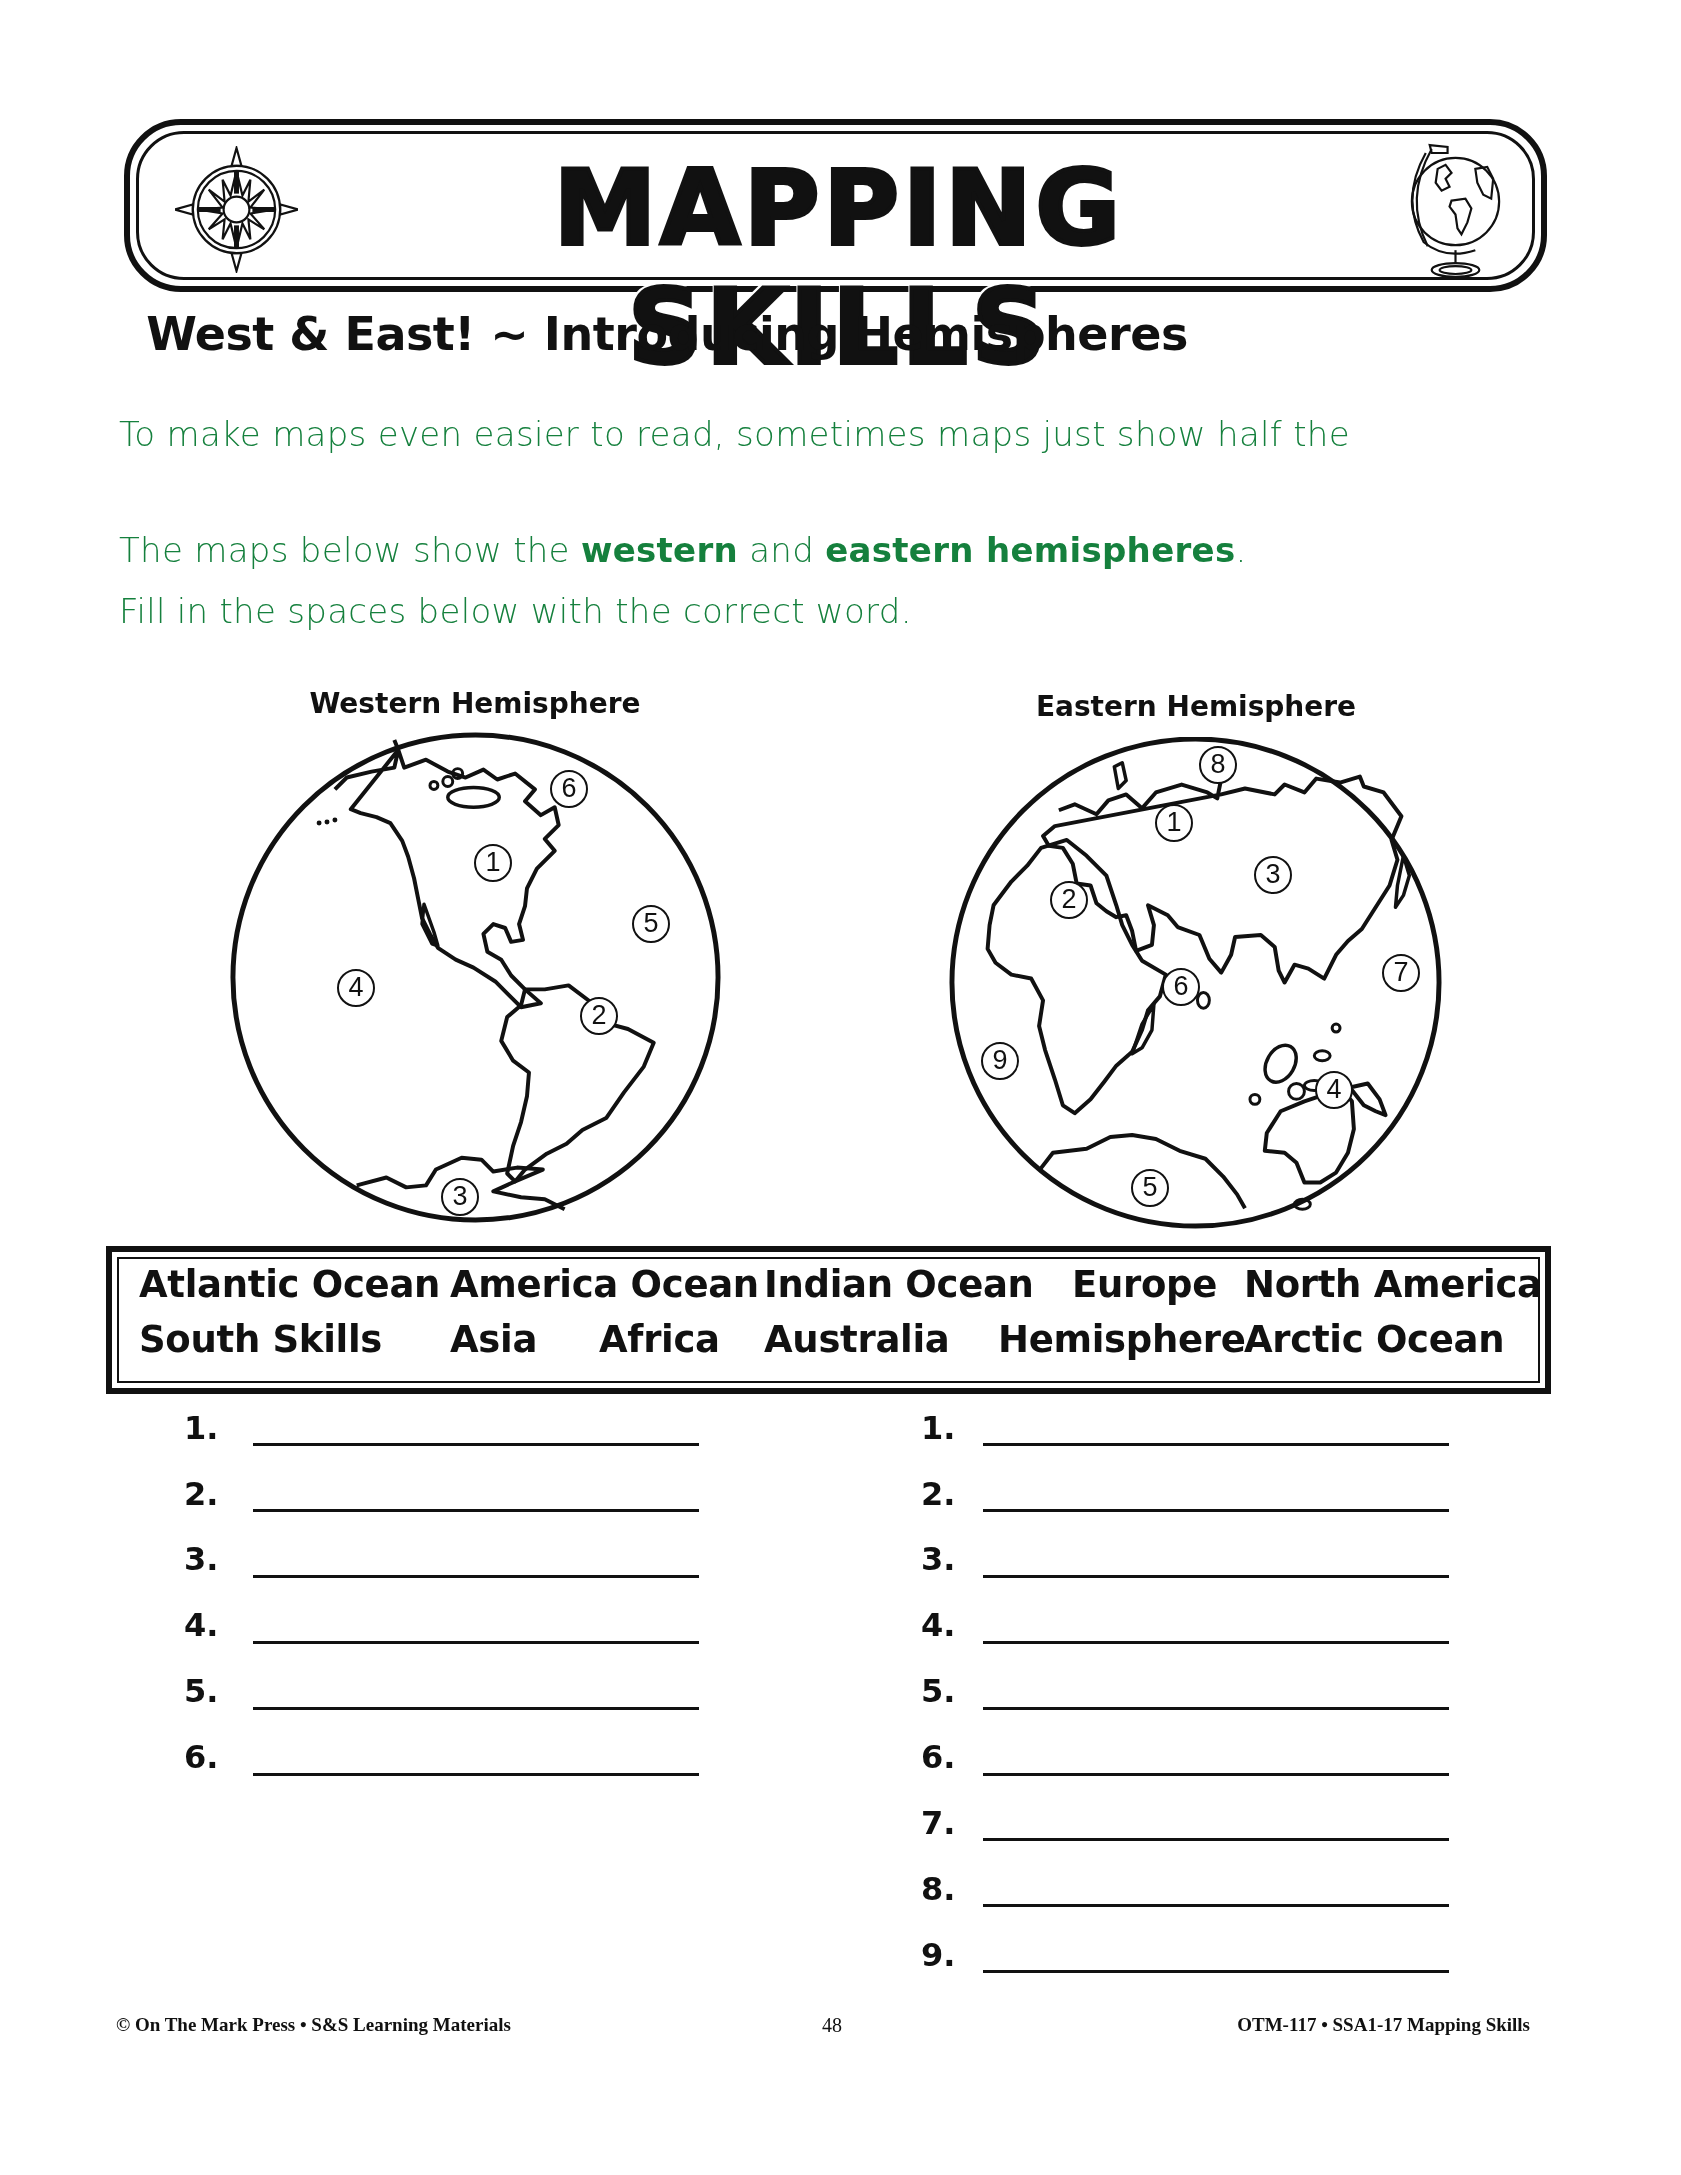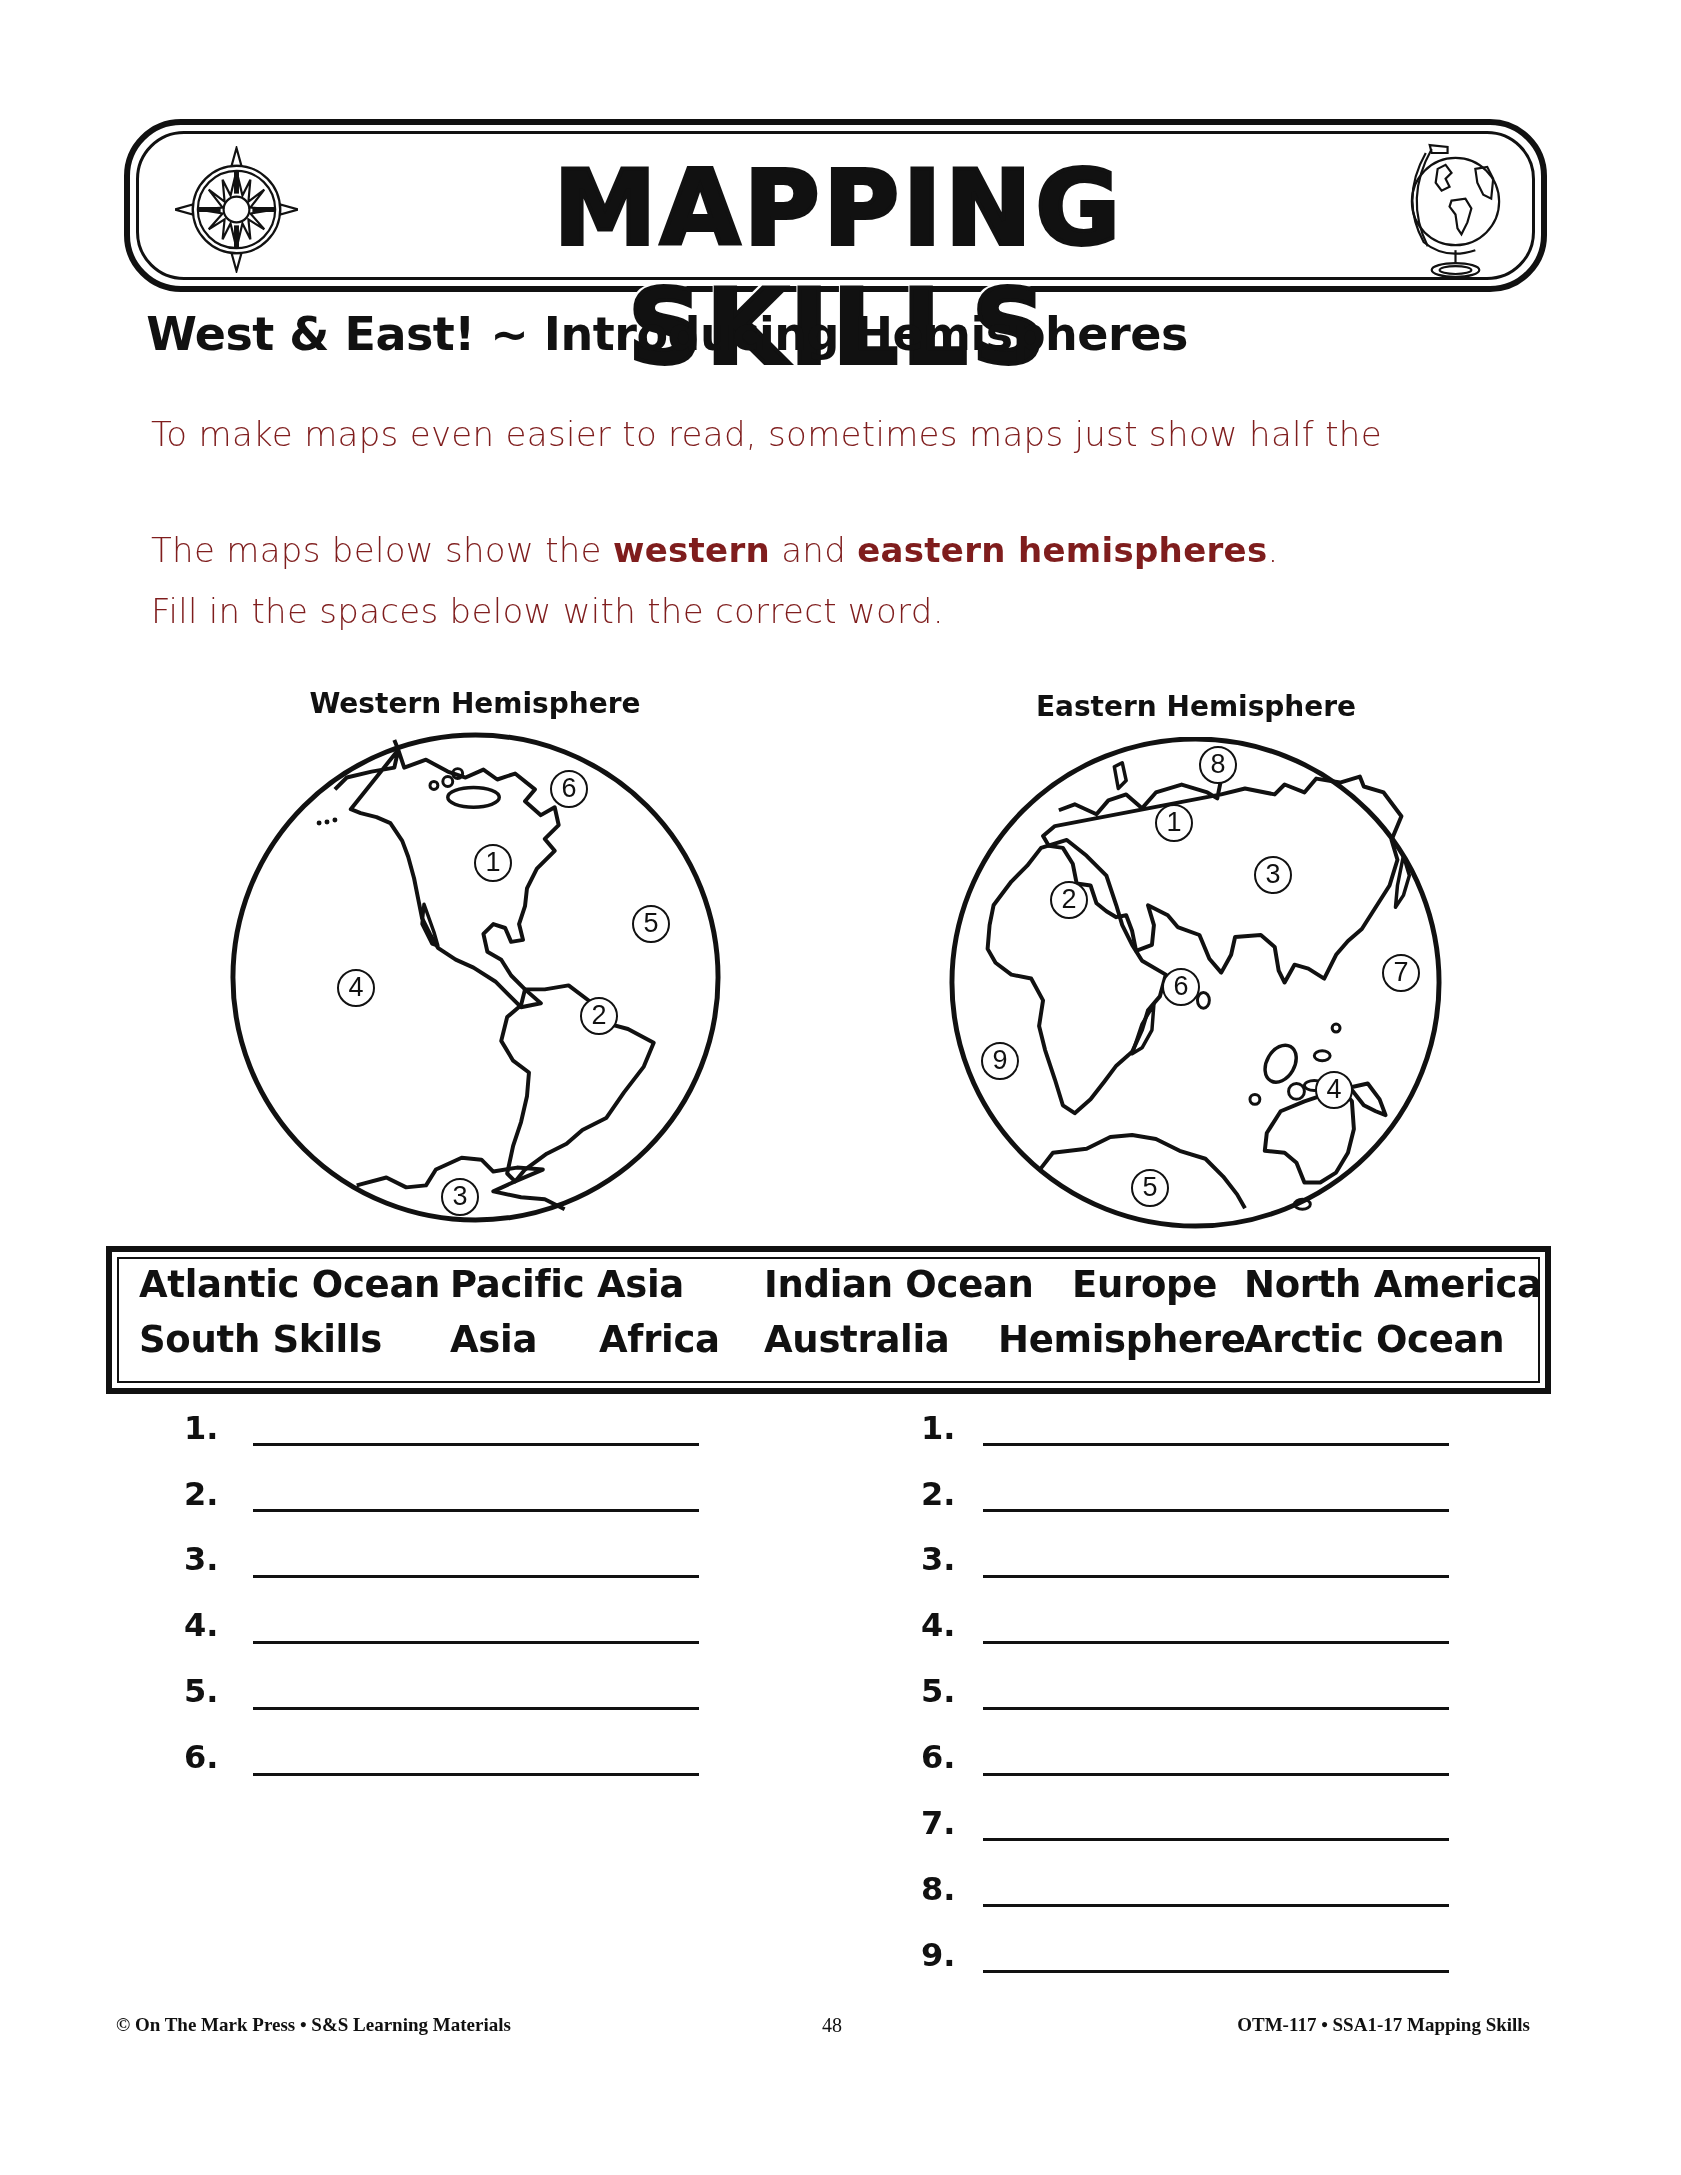--- a/index.html
+++ b/index.html
@@ -10,21 +10,21 @@
   .banner { left:124px; top:119px; width:1423px; height:173px; border:6px solid #111; border-radius:57px; box-sizing:border-box; }
   .banner-inner { position:absolute; left:6px; top:6px; right:6px; bottom:6px; border:3px solid #111; border-radius:48px; }
   .banner-title { left:327px; top:149px; width:1024px; height:119px; text-align:center; font-family:"DejaVu Sans", sans-serif; font-weight:bold; font-size:103px; line-height:119px; letter-spacing:4px; color:#111;
     -webkit-text-stroke:4px #111; text-shadow: -3px -3px 0 #fff; }
   .banner-title span { color:#111; }
   .compass { left:175px; top:146px; width:123px; height:127px; }
   .globe { left:1396px; top:139px; width:119px; height:144px; }
 
   .page-title { left:0; width:1334px; top:305px; text-align:center; font-weight:bold; font-size:46px; line-height:59px; letter-spacing:-0.5px; }
 
-  .para { left:119px; width:1406px; font-size:34px; line-height:46px; font-weight:300; color:#7f1d1d; letter-spacing:0.3px; font-family:"DejaVu Sans", sans-serif;margin-left:32px; }
+  .para { left:119px; width:1406px; font-size:34px; line-height:46px; font-weight:300; color:#15803d; letter-spacing:0.3px; font-family:"DejaVu Sans", sans-serif; }
   .para b { font-weight:bold; }
 
   .map-label { font-weight:bold; font-size:28px; line-height:34px; text-align:center; width:416px; }
   .globe-map { width:495px; height:495px; }
 
   .marker { position:absolute; width:38px; height:38px; margin-left:-19px; margin-top:-19px; border:2.5px solid #111; border-radius:50%; box-sizing:border-box; background:#fff;
     font-size:27px; line-height:33px; text-align:center; font-family:"Liberation Sans", sans-serif; color:#111; }
 
   .wordbank { left:106px; top:1246px; width:1445px; height:148px; border:6px solid #111; box-sizing:border-box; }
   .wordbank-inner { position:absolute; left:5px; top:5px; right:5px; bottom:5px; border:2px solid #111; }
@@ -159,21 +159,21 @@
     <div class="marker" style="left: 1181px; top: 987px;">6</div>
     <div class="marker" style="left: 1401px; top: 973px;">7</div>
     <div class="marker" style="left: 1218px; top: 765px;">8</div>
     <div class="marker" style="left: 1000px; top: 1061px;">9</div>
   </div>
 
 <div class="abs wordbank">
   <div class="wordbank-inner"></div>
 </div>
 <div class="word" style="left:139px; top:1263px;">Atlantic Ocean</div>
-<div class="word" style="left:450px; top:1263px;">Pacific Asia</div>
+<div class="word" style="left:450px; top:1263px;">America Ocean</div>
 <div class="word" style="left:764px; top:1263px;">Indian Ocean</div>
 <div class="word" style="left:1072px; top:1263px;">Europe</div>
 <div class="word" style="left:1244px; top:1263px;">North America</div>
 <div class="word" style="left:139px; top:1318px;">South Skills</div>
 <div class="word" style="left:450px; top:1318px;">Asia</div>
 <div class="word" style="left:599px; top:1318px;">Africa</div>
 <div class="word" style="left:764px; top:1318px;">Australia</div>
 <div class="word" style="left:998px; top:1318px;">Hemisphere</div>
 <div class="word" style="left:1244px; top:1318px;">Arctic Ocean</div>
 

